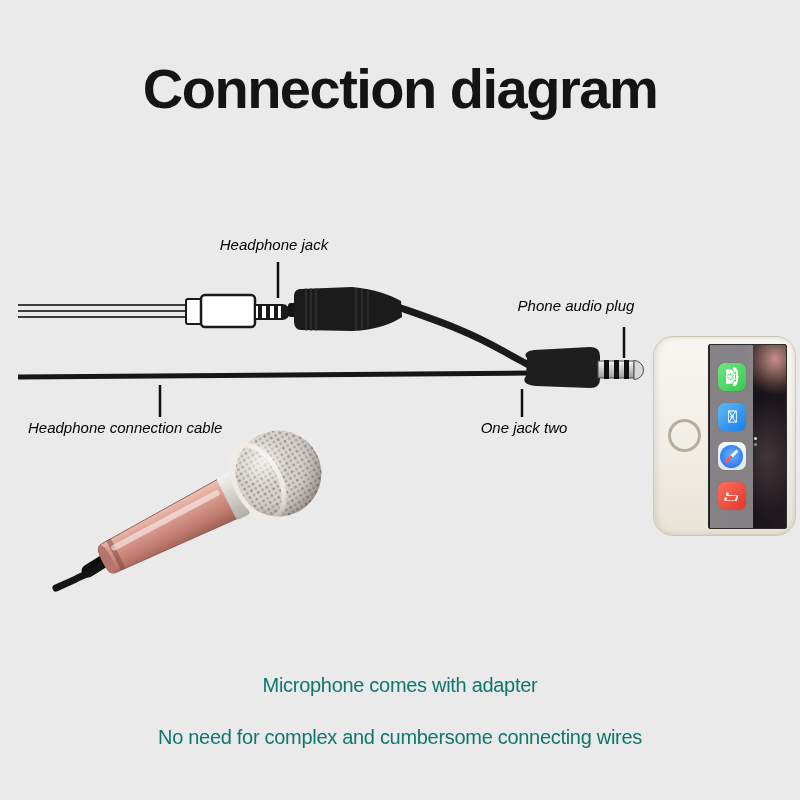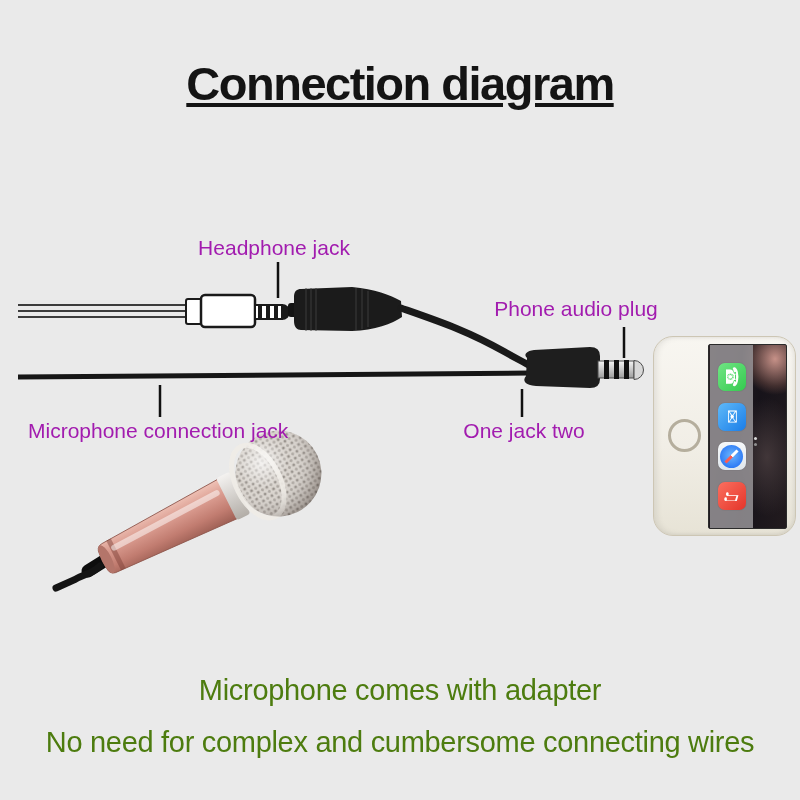--- a/index.html
+++ b/index.html
@@ -6,34 +6,33 @@
   body{
     width:800px;height:800px;overflow:hidden;position:relative;
     background:#eaeaea;
     font-family:"Liberation Sans", sans-serif;
     color:#1d1d1d;
   }
   .abs{position:absolute;}
   
   .title{
     top:56px;left:400px;transform:translateX(-50%);
-    font-size:47px;font-weight:bold;letter-spacing:-1.5px;color:#141414;
+    font-size:56px;font-weight:bold;letter-spacing:-1.5px;color:#141414;
     white-space:nowrap;
-    text-decoration:underline;
   }
   .callout{
-    font-size:21px;color:#a21caf;white-space:nowrap;
+    font-size:15px;color:#000000;white-space:nowrap;font-style:italic;
   }
   .lbl-headphone{top:236px;left:274px;transform:translateX(-50%);}
   .lbl-phoneplug{top:297px;left:576px;transform:translateX(-50%);}
   .lbl-miccable{top:419px;left:28px;}
   .lbl-onepointtwo{top:419px;left:524px;transform:translateX(-50%);}
   .footer-line{
     left:400px;transform:translateX(-50%);
-    font-size:29px;color:#4d7c0f;white-space:nowrap;letter-spacing:-0.3px;
+    font-size:20px;color:#0f766e;white-space:nowrap;letter-spacing:-0.3px;
   }
   .footer1{top:674px;}
   .footer2{top:726px;}
   
   .diagram{top:0;left:0;}
   
   .phone{
     top:336px;left:653px;width:141px;height:198px;
     background:linear-gradient(180deg,#f8f6f1 0%,#f1eee6 55%,#e7e3d6 100%);
     border:1px solid #cdc6b4;border-radius:20px;
@@ -194,17 +193,17 @@
       <div class="dot dot1"></div>
       <div class="dot dot2"></div>
     </div>
   </div>
 </div>
 
 <div class="abs title">Connection diagram</div>
 
 <div class="abs callout lbl-headphone">Headphone jack</div>
 <div class="abs callout lbl-phoneplug">Phone audio plug</div>
-<div class="abs callout lbl-miccable">Microphone connection jack</div>
+<div class="abs callout lbl-miccable">Headphone connection cable</div>
 <div class="abs callout lbl-onepointtwo">One jack two</div>
 
 <div class="abs footer-line footer1">Microphone comes with adapter</div>
 <div class="abs footer-line footer2">No need for complex and cumbersome connecting wires</div>
 
 </body></html>

